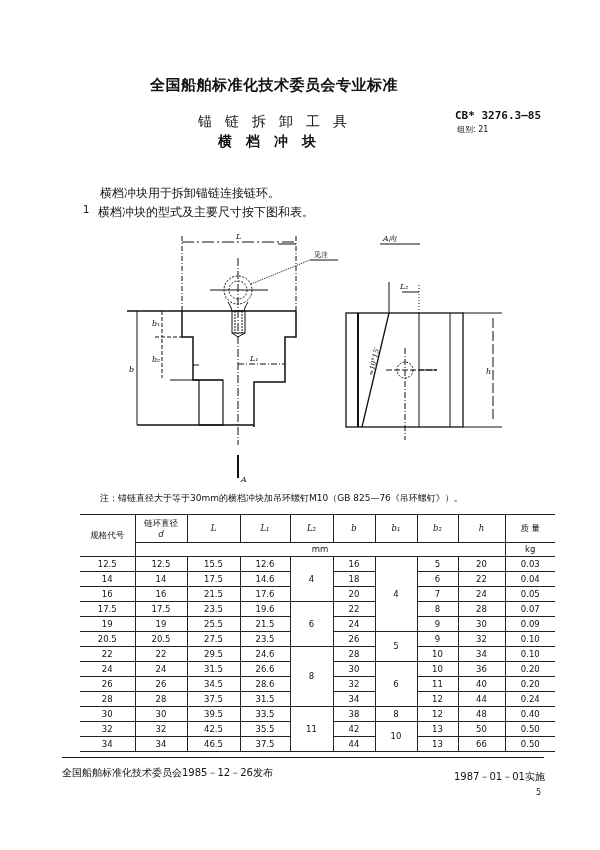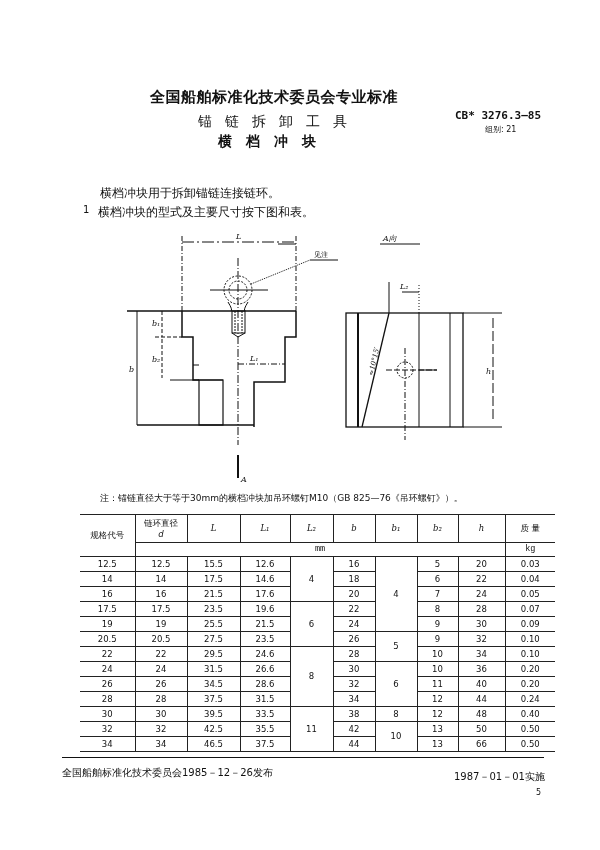--- a/index.html
+++ b/index.html
@@ -1,35 +1,35 @@
 <!DOCTYPE html>
 <html><head>
 <meta charset="utf-8">
 <style>
   html,body{margin:0;padding:0;}
   body{width:600px;height:850px;background:#ffffff;position:relative;overflow:hidden;
        font-family:"DejaVu Sans", sans-serif;color:#111;}
   .abs{position:absolute;white-space:nowrap;}
-  .org-title{left:150px;top:76px;font-size:15px;font-weight:bold;letter-spacing:0.5px;margin-top:12px;}
+  .org-title{left:150px;top:76px;font-size:15px;font-weight:bold;letter-spacing:0.5px;}
   .title1{left:198px;top:113px;font-size:14px;font-weight:normal;letter-spacing:13px;}
   .title2{left:218px;top:133px;font-size:14px;font-weight:bold;letter-spacing:14px;}
   .std-code{left:455px;top:109px;font-size:11px;font-weight:bold;font-family:"DejaVu Sans Mono", monospace;}
-  .std-class{left:457px;top:124px;font-size:8px;margin-left:28px;}
+  .std-class{left:457px;top:124px;font-size:8px;}
   .para{font-size:12px;}
   .p1{left:100px;top:185px;}
   .p2num{left:83px;top:204px;font-size:10px;}
   .p2{left:98px;top:204px;}
   .note{left:100px;top:492px;font-size:9px;}
   svg.drw{position:absolute;left:0;top:0;}
   svg text{font-family:"DejaVu Serif", serif;font-style:italic;font-size:8px;fill:#111;}
   table.spec{position:absolute;left:80px;top:514px;border-collapse:collapse;font-size:8.5px;
      font-family:"DejaVu Sans", sans-serif;table-layout:fixed;}
   table.spec td{border:1px solid #222;text-align:center;padding:0;height:14px;line-height:13px;}
   table.spec tr.hdr td{height:27px;line-height:11px;}
-  table.spec tr.unit td{height:13px;font-family:Liberation Mono, monospace;}
+  table.spec tr.unit td{height:13px;}
   table.spec tr.hdr td.sym{font-family:"DejaVu Serif", serif;font-style:italic;}
   table.spec{border-top:1.5px solid #111;border-bottom:1.5px solid #111;}
   table.spec tr td:first-child{border-left:none;}
   table.spec tr td:last-child{border-right:none;}
   .foot-rule{left:62px;top:757px;width:482px;height:0;border-top:1.5px solid #111;}
   .foot-left{left:62px;top:766px;font-size:10px;}
   .foot-right{left:454px;top:770px;font-size:10px;text-align:right;}
   .page-num{left:536px;top:788px;font-size:8px;}
 </style>
 </head>

